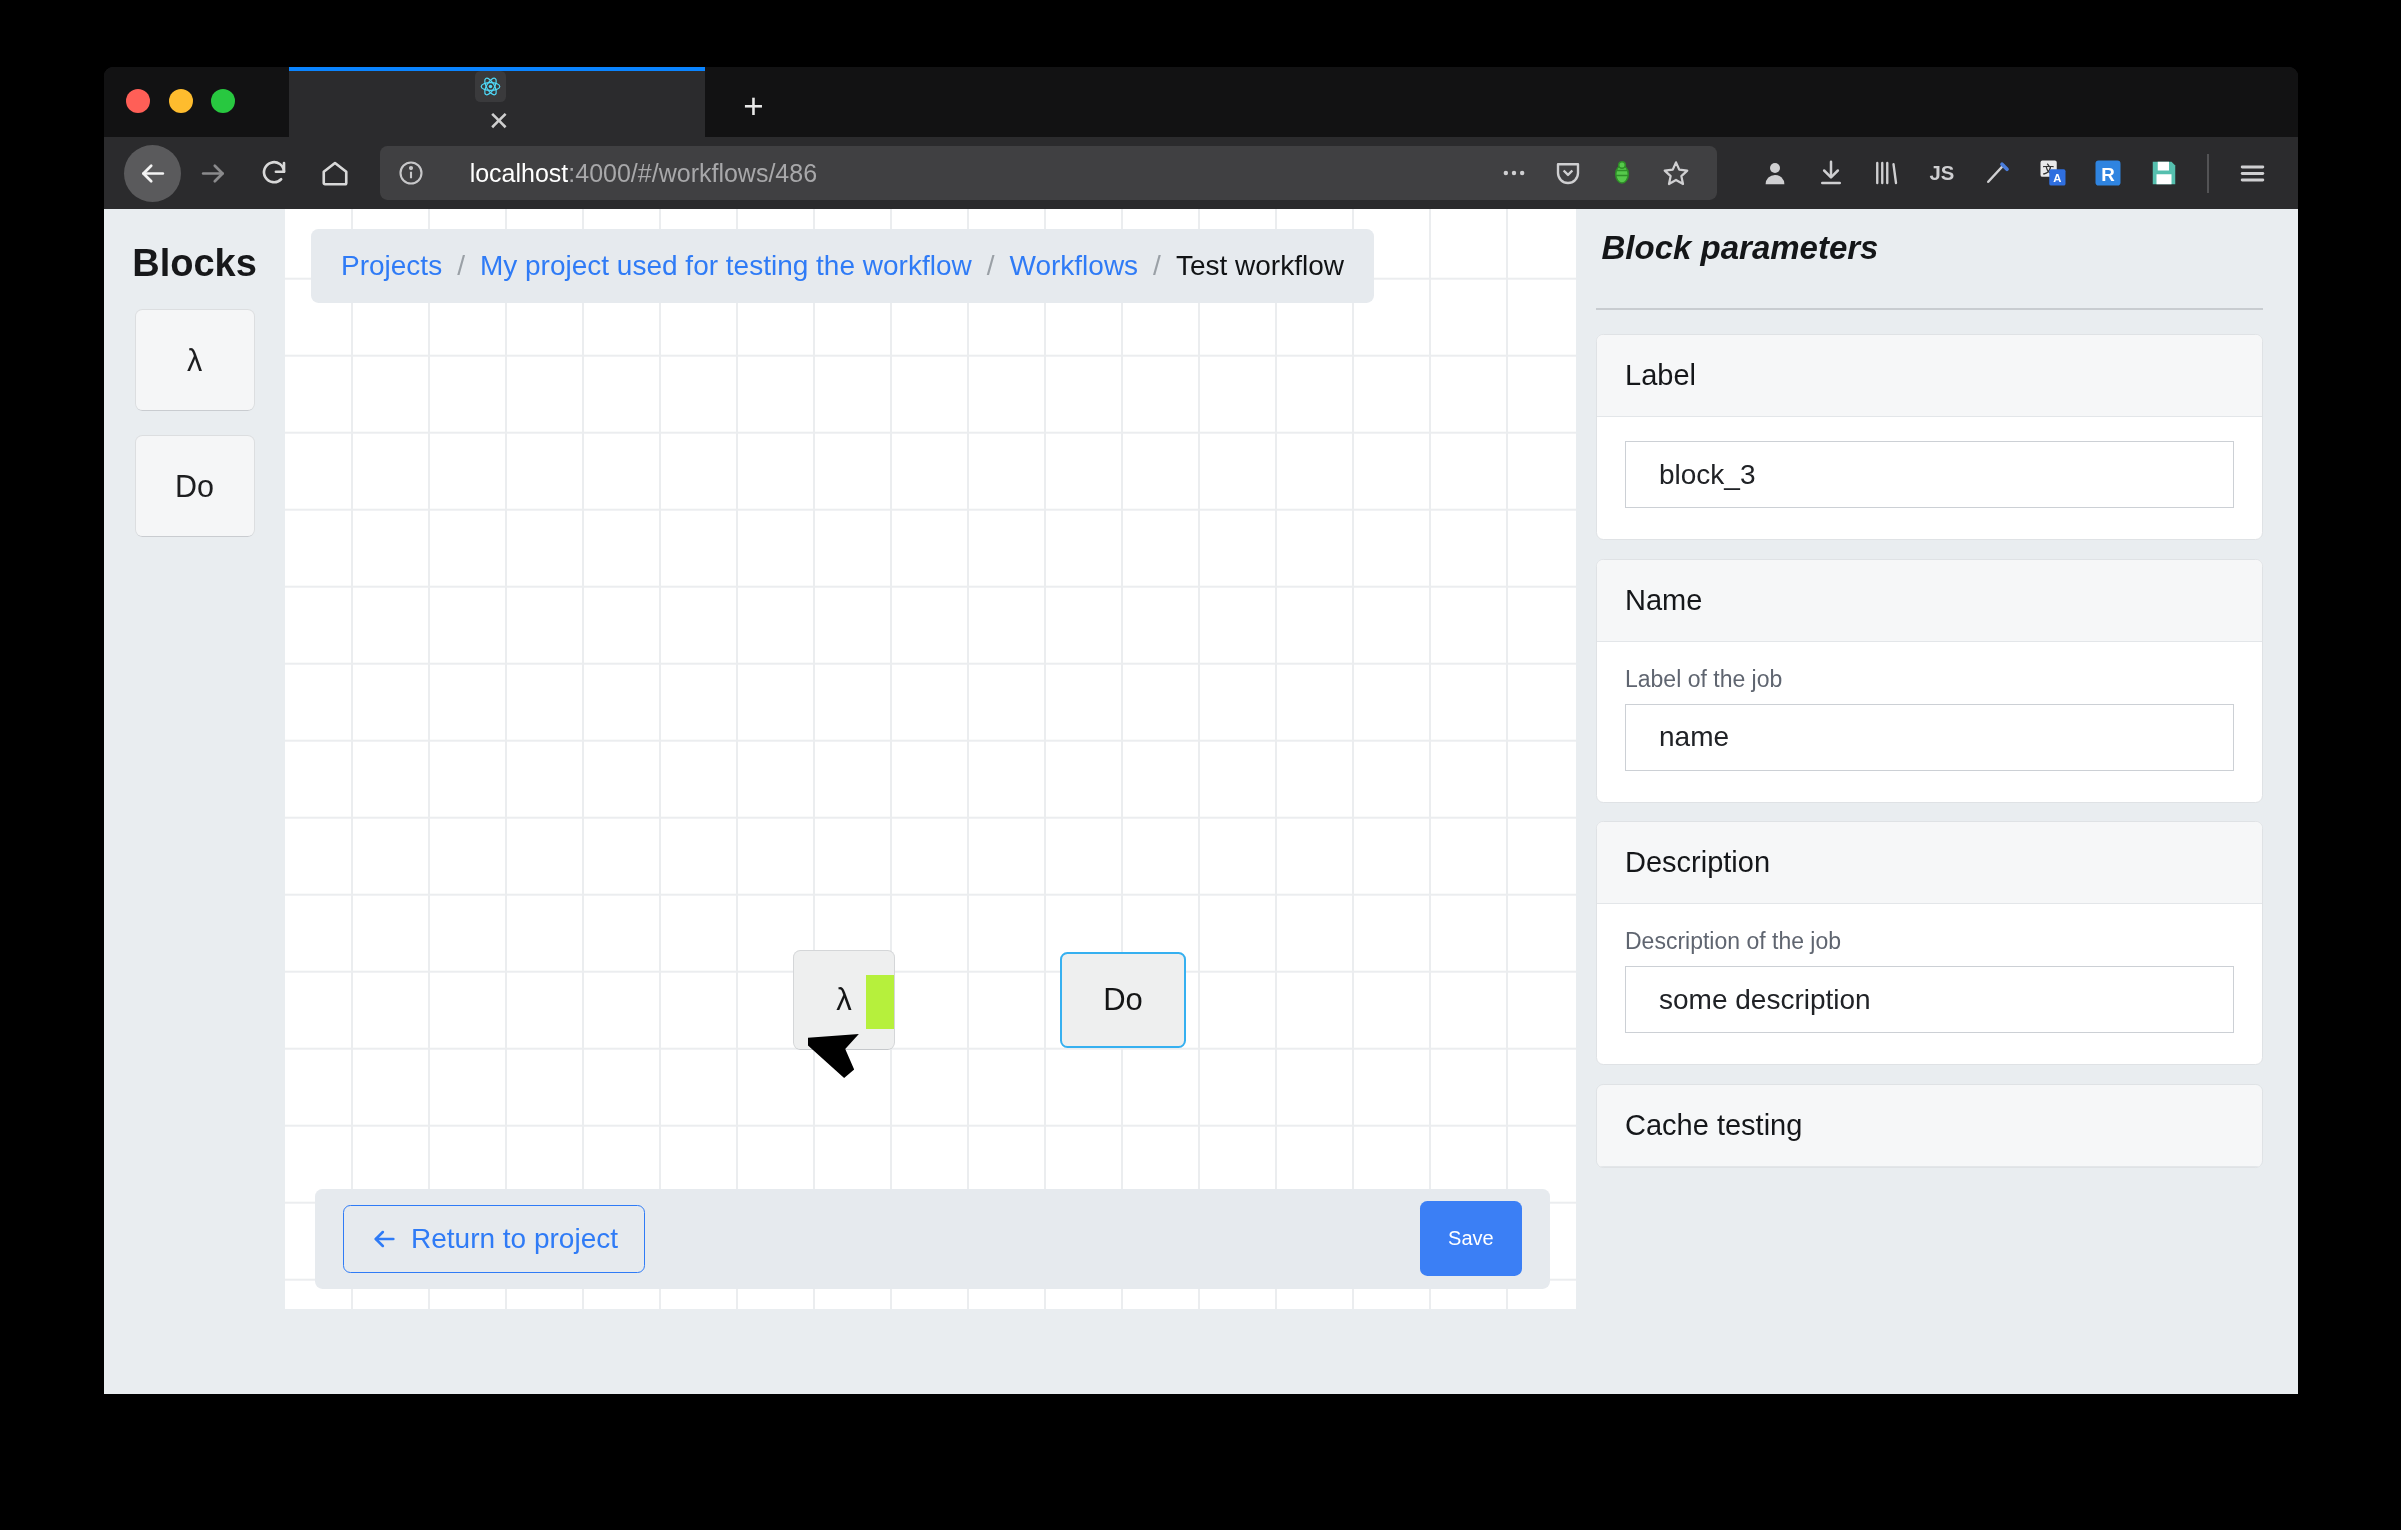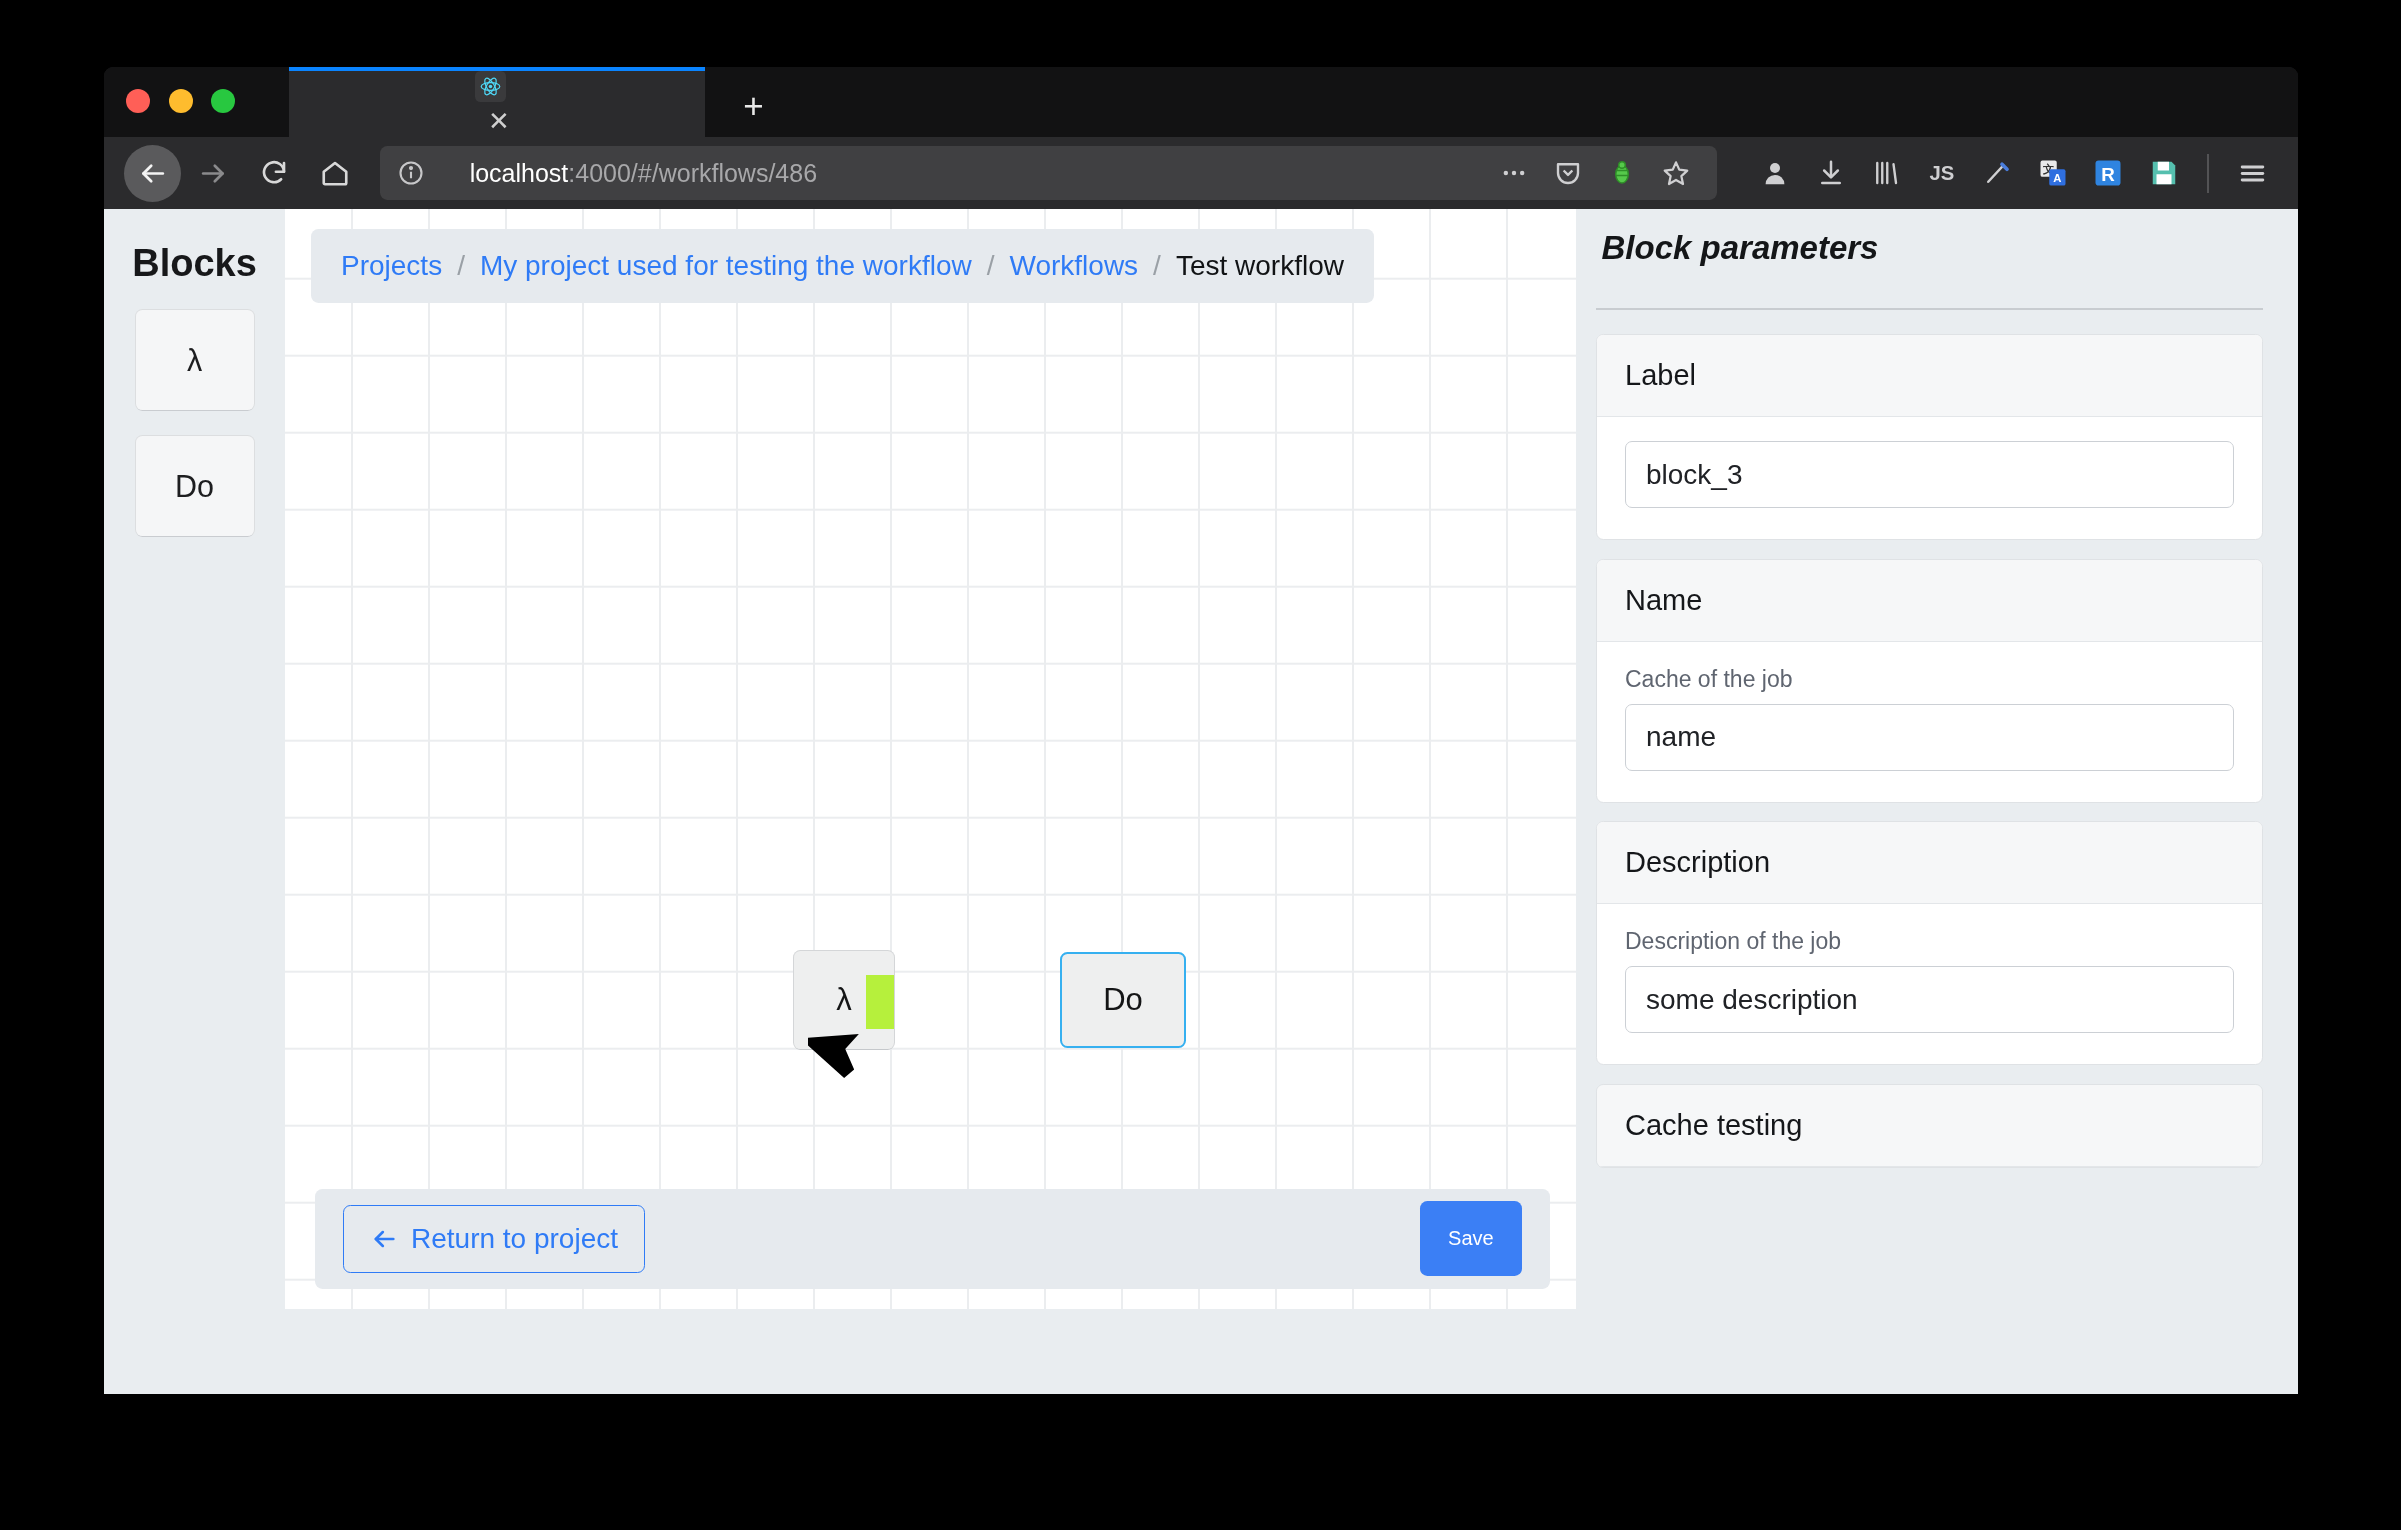--- a/index.html
+++ b/index.html
@@ -307,22 +307,22 @@
     color: #15171a;
   }
   .card-body { padding: 24px 28px 31px 28px; }
   .field-label {
     font-size: 23px; color: #5f6570;
     margin-bottom: 11px;
   }
   .field-input {
     width: 100%; height: 67px;
     border: 1.4px solid #ccd0d5;
-    border-radius: 7px;
-    padding: 0 20px;
+    border-radius: 0;
+    padding: 0 33px;
     font-size: 28px;
     color: #202226;
     background: #fff;
     font-family: "Liberation Sans", sans-serif;
   }
 </style>
 </head>
 <body>
 
 <div class="window">
@@ -534,21 +534,21 @@
         <div class="card">
           <div class="card-head">Label</div>
           <div class="card-body">
             <input class="field-input" type="text" value="block_3" style="">
           </div>
         </div>
 
         <div class="card">
           <div class="card-head">Name</div>
           <div class="card-body">
-            <div class="field-label">Cache of the job</div>
+            <div class="field-label">Label of the job</div>
             <input class="field-input" type="text" value="name" style="">
           </div>
         </div>
 
         <div class="card">
           <div class="card-head">Description</div>
           <div class="card-body">
             <div class="field-label">Description of the job</div>
             <input class="field-input" type="text" value="some description" style="">
           </div>

